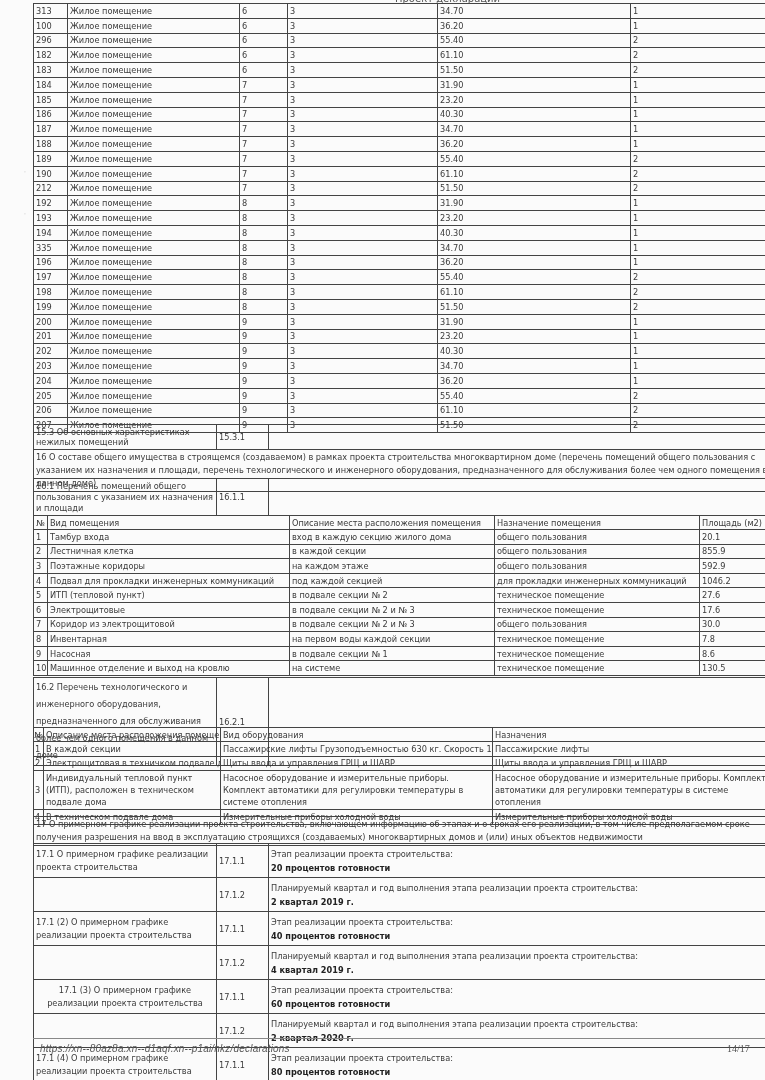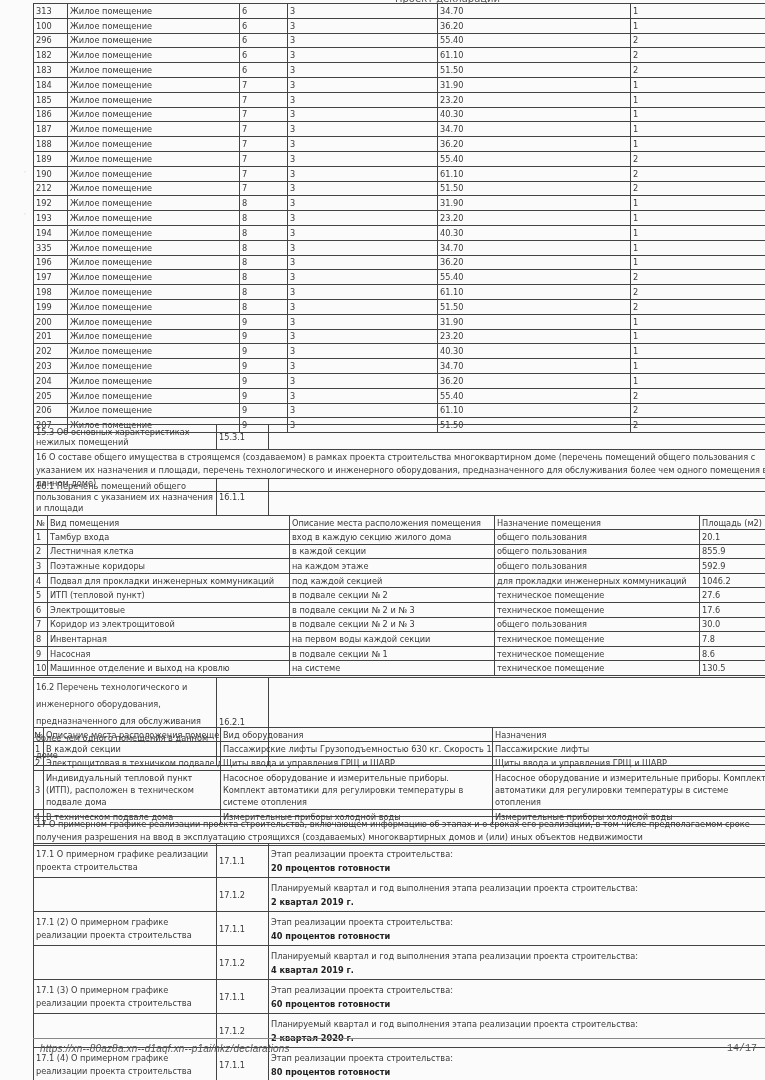--- a/index.html
+++ b/index.html
@@ -31,21 +31,21 @@
     
     .block { position: absolute; left: 33px; width: 740px; }
     .block td { height: auto; padding-top: 1px; padding-bottom: 1px; }
 
     .footer-url {
       position: absolute; left: 40px; top: 1043px; font-size: 10px; color: #555;
       font-family: "Liberation Sans", sans-serif; letter-spacing: 0.2px; font-style: italic;
     }
     .footer-page {
       position: absolute; left: 727px; top: 1043px; font-size: 10px; color: #555;
-      font-family: Liberation Mono, monospace;
+      font-family: Liberation Serif, serif;
     }
     .footer-line {
       position: absolute; left: 33px; top: 1038px; width: 732px; height: 1px; background: #888;
     }
     .margin-dot { position: absolute; left: 24px; font-size: 6px; color: #aaa; }
   </style>
 </head>
 <body>
 
 <div class="page">
@@ -527,21 +527,21 @@
         </tr>
         <tr style="height: 34px;">
           <td></td>
           <td>17.1.2</td>
           <td style="line-height: 14px;">
             <div>Планируемый квартал и год выполнения этапа реализации проекта строительства:</div>
             <div class="b">4 квартал 2019 г.</div>
           </td>
         </tr>
         <tr style="height: 34px;">
-          <td class="wrap" style="line-height: 13px;">17.1 (3) О примерном графике реализации проекта строительства</td>
+          <td class="wrap" style="line-height: 13px; text-align: center;">17.1 (3) О примерном графике реализации проекта строительства</td>
           <td>17.1.1</td>
           <td style="line-height: 14px;">
             <div>Этап реализации проекта строительства:</div>
             <div class="b">60 процентов готовности</div>
           </td>
         </tr>
         <tr style="height: 34px;">
           <td></td>
           <td>17.1.2</td>
           <td style="line-height: 14px;">

